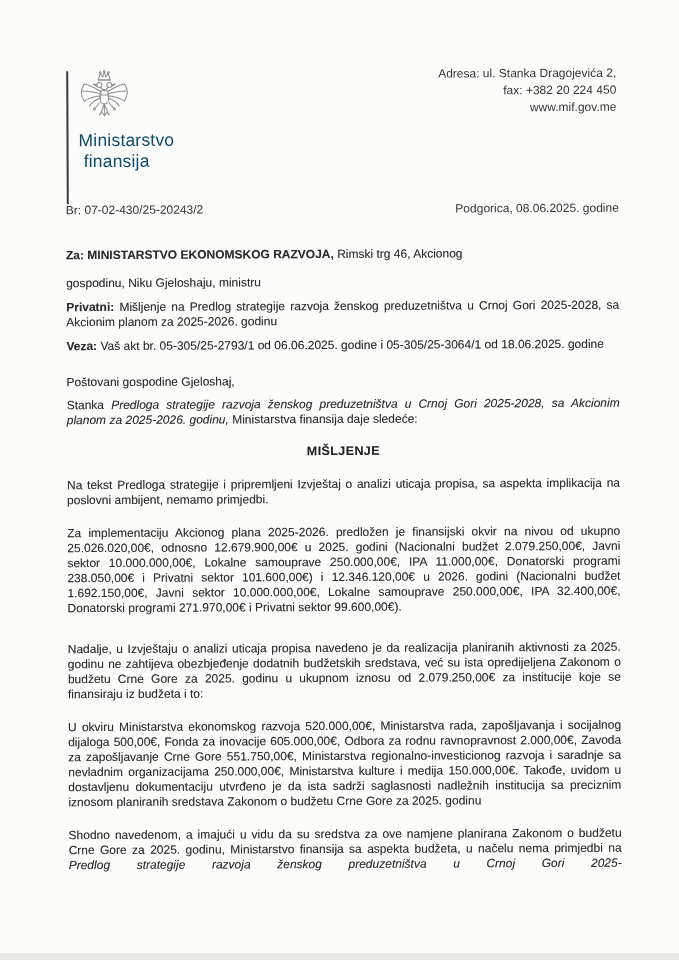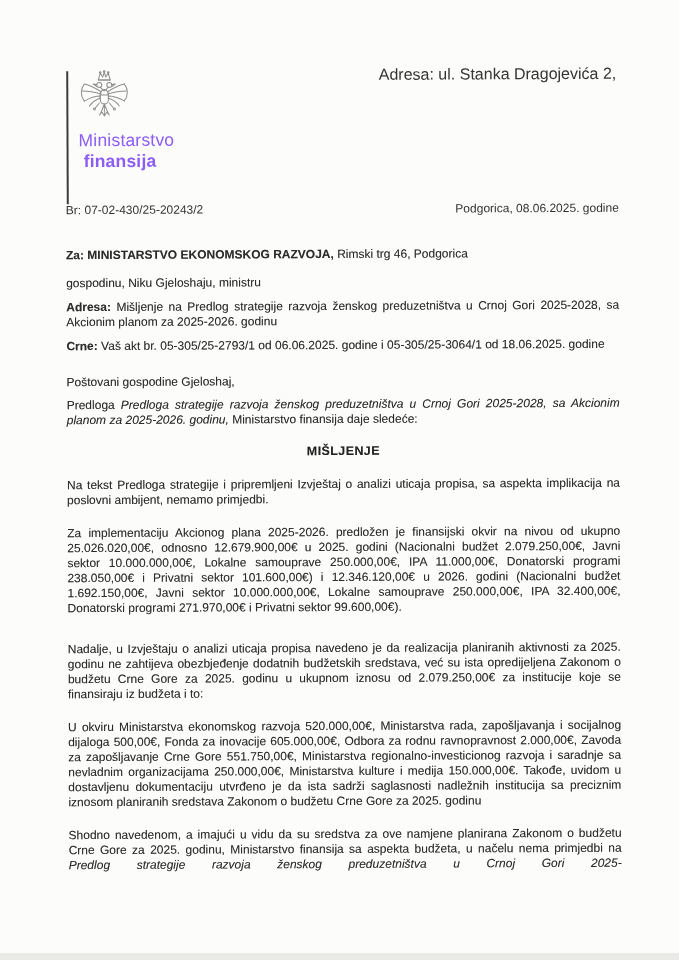--- a/index.html
+++ b/index.html
@@ -11,26 +11,26 @@
     color:#2d2d2d;
     overflow:hidden;
   }
   .scan-tilt { position:absolute; inset:0; transform:rotate(-0.25deg); transform-origin:50% 50%; }
 
   
   .vline { position:absolute; left:68px; top:70px; width:2px; height:133px; background:#3c3c3c; }
   .crest { position:absolute; left:80px; top:68px; width:52px; height:58px; }
   .ministry {
     position:absolute; left:80px; top:129px;
-    font-size:17.5px; line-height:21px; color:#8b5cf6; letter-spacing:0.2px;
+    font-size:17.5px; line-height:21px; color:#0c4a6e; letter-spacing:0.2px;
   }
-  .ministry .l2 { padding-left:5px;font-weight:bold; }
+  .ministry .l2 { padding-left:5px; }
   .address {
     position:absolute; right:61px; top:66px;
-    text-align:right; font-size:16px; line-height:17px; color:#343434;margin-left:16px;
+    text-align:right; font-size:12px; line-height:17px; color:#343434;margin-left:16px;
   }
 
   
   .refline {
     position:absolute; left:67px; right:59px; top:202px;
     display:flex; justify-content:space-between;
     font-size:12px; color:#333;
   }
 
   
@@ -105,40 +105,42 @@
       <path d="M42 90 L47 84 L52 92 L57 84 L62 90"></path>
     </svg>
 
     <div class="ministry">
       <div class="l1">Ministarstvo</div>
       <div class="l2">finansija</div>
     </div>
 
     <div class="address">
       <div>Adresa: ul. Stanka Dragojevića 2,</div>
+      <div>fax: +382 20 224 450</div>
+      <div>www.mif.gov.me</div>
     </div>
 
     <div class="refline">
       <span>Br: 07-02-430/25-20243/2</span>
       <span>Podgorica, 08.06.2025. godine</span>
     </div>
 
     <div class="content">
 
-      <p class="za"><span class="b">Za: MINISTARSTVO EKONOMSKOG RAZVOJA,</span><span> Rimski trg 46, Podgorica</span></p>
+      <p class="za"><span class="b">Za: MINISTARSTVO EKONOMSKOG RAZVOJA,</span><span> Rimski trg 46, Akcionog</span></p>
 
       <p class="person">gospodinu, Niku Gjeloshaju, ministru</p>
 
-      <p class="predmet"><span class="b">Adresa:</span><span> Mišljenje na Predlog strategije razvoja ženskog preduzetništva u Crnoj Gori 2025-2028, sa Akcionim planom za 2025-2026. godinu</span></p>
+      <p class="predmet"><span class="b">Privatni:</span><span> Mišljenje na Predlog strategije razvoja ženskog preduzetništva u Crnoj Gori 2025-2028, sa Akcionim planom za 2025-2026. godinu</span></p>
 
-      <p class="veza"><span class="b">Crne:</span><span> Vaš akt br. 05-305/25-2793/1 od 06.06.2025. godine i 05-305/25-3064/1 od 18.06.2025. godine</span></p>
+      <p class="veza"><span class="b">Veza:</span><span> Vaš akt br. 05-305/25-2793/1 od 06.06.2025. godine i 05-305/25-3064/1 od 18.06.2025. godine</span></p>
 
       <p class="salut">Poštovani gospodine Gjeloshaj,</p>
 
-      <p class="intro"><span>Predloga </span><em>Predloga strategije razvoja ženskog preduzetništva u Crnoj Gori 2025-2028, sa Akcionim planom za 2025-2026. godinu,</em><span> Ministarstvo finansija daje sledeće:</span></p>
+      <p class="intro"><span>Stanka </span><em>Predloga strategije razvoja ženskog preduzetništva u Crnoj Gori 2025-2028, sa Akcionim planom za 2025-2026. godinu,</em><span> Ministarstva finansija daje sledeće:</span></p>
 
       <p class="heading">MIŠLJENJE</p>
 
       <p class="p0">Na tekst Predloga strategije i pripremljeni Izvještaj o analizi uticaja propisa, sa aspekta implikacija na poslovni ambijent, nemamo primjedbi.</p>
       <p class="p1">Za implementaciju Akcionog plana 2025-2026. predložen je finansijski okvir na nivou od ukupno 25.026.020,00€, odnosno 12.679.900,00€ u 2025. godini (Nacionalni budžet 2.079.250,00€, Javni sektor 10.000.000,00€, Lokalne samouprave 250.000,00€, IPA 11.000,00€, Donatorski programi 238.050,00€ i Privatni sektor 101.600,00€) i 12.346.120,00€ u 2026. godini (Nacionalni budžet 1.692.150,00€, Javni sektor 10.000.000,00€, Lokalne samouprave 250.000,00€, IPA 32.400,00€, Donatorski programi 271.970,00€ i Privatni sektor 99.600,00€).</p>
       <p class="p2">Nadalje, u Izvještaju o analizi uticaja propisa navedeno je da realizacija planiranih aktivnosti za 2025. godinu ne zahtijeva obezbjeđenje dodatnih budžetskih sredstava, već su ista opredijeljena Zakonom o budžetu Crne Gore za 2025. godinu u ukupnom iznosu od 2.079.250,00€ za institucije koje se finansiraju iz budžeta i to:</p>
       <p class="p3">U okviru Ministarstva ekonomskog razvoja 520.000,00€, Ministarstva rada, zapošljavanja i socijalnog dijaloga 500,00€, Fonda za inovacije 605.000,00€, Odbora za rodnu ravnopravnost 2.000,00€, Zavoda za zapošljavanje Crne Gore 551.750,00€, Ministarstva regionalno-investicionog razvoja i saradnje sa nevladnim organizacijama 250.000,00€, Ministarstva kulture i medija 150.000,00€. Takođe, uvidom u dostavljenu dokumentaciju utvrđeno je da ista sadrži saglasnosti nadležnih institucija sa preciznim iznosom planiranih sredstava Zakonom o budžetu Crne Gore za 2025. godinu</p>
 
       <p class="closing"><span>Shodno navedenom, a imajući u vidu da su sredstva za ove namjene planirana Zakonom o budžetu Crne Gore za 2025. godinu, Ministarstvo finansija sa aspekta budžeta, u načelu nema primjedbi na </span><em>Predlog strategije razvoja ženskog preduzetništva u Crnoj Gori 2025-</em></p>
 

